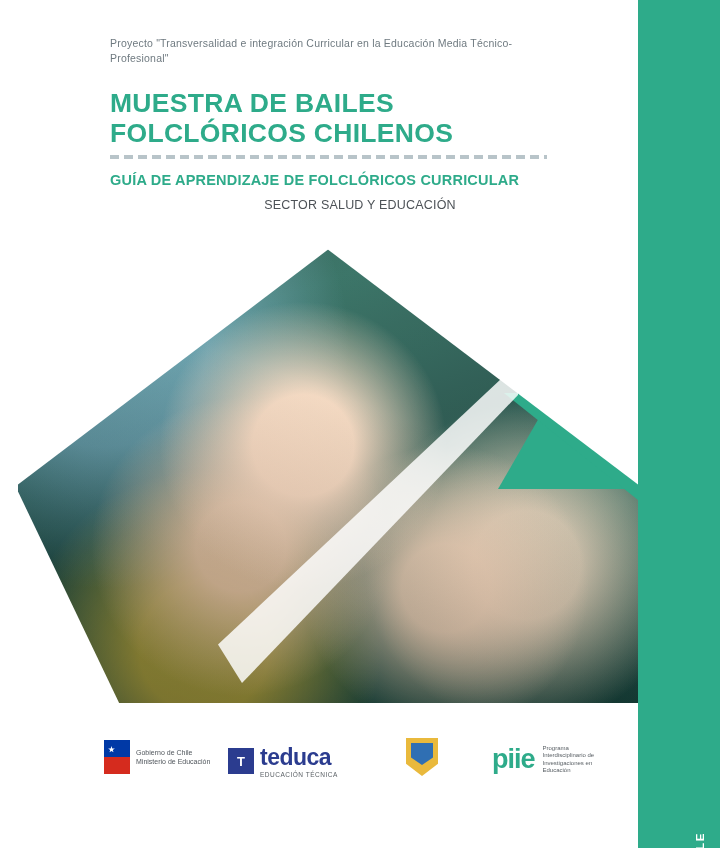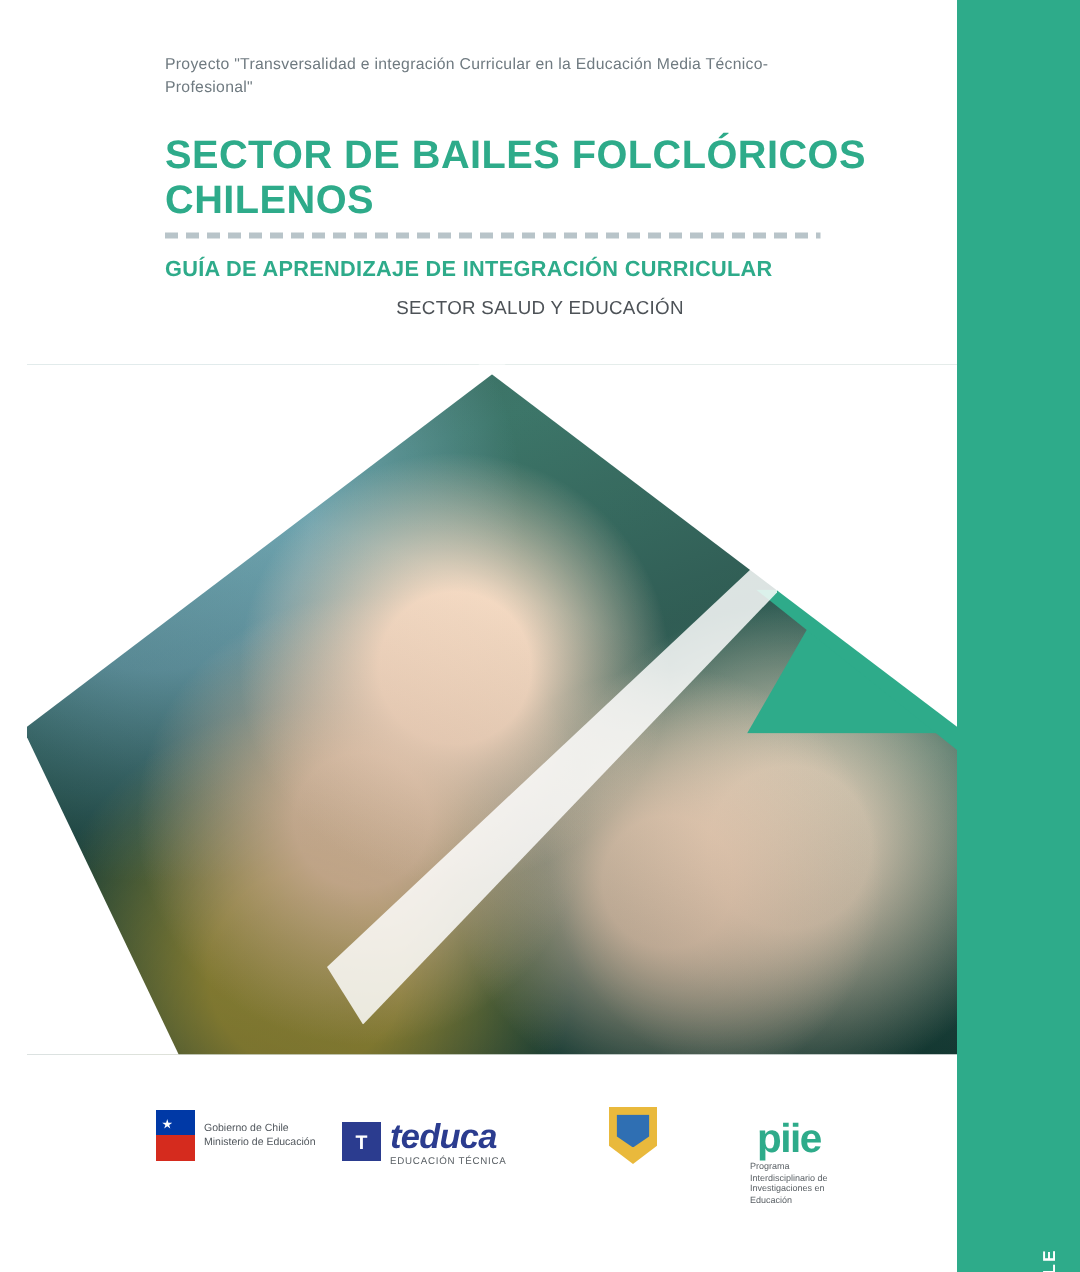--- a/index.html
+++ b/index.html
@@ -171,49 +171,49 @@
     clip-path:polygon(50% 0%,61% 35%,98% 35%,68% 57%,79% 91%,50% 70%,21% 91%,32% 57%,2% 35%,39% 35%);
   }
   .gob-txt{font-size:7px;line-height:9px;color:#50565c;}
   
   .logo-teduca{left:228px;top:18px;}
   .ted-mark{
     width:26px;height:26px;background:#2b3c8f;margin-right:6px;
     display:flex;align-items:center;justify-content:center;
     color:#fff;font-size:13px;font-weight:bold;
   }
-  .ted-word{color:#2b3c8f;font-size:23px;font-weight:bold;letter-spacing:-.5px;font-style:italic;}
+  .ted-word{color:#2b3c8f;font-size:23px;font-weight:bold;letter-spacing:-.5px;}
   .ted-sub{font-size:6.5px;color:#5b6166;letter-spacing:.5px;}
   
   .logo-crest{left:406px;top:12px;}
   .crest{
     width:32px;height:38px;
     background:#e9b93c;
     clip-path:polygon(0 0,100% 0,100% 68%,50% 100%,0 68%);
     position:relative;
   }
   .crest:after{
     content:"";position:absolute;left:5px;top:5px;right:5px;bottom:11px;
     background:#2f6fb3;
     clip-path:polygon(0 0,100% 0,100% 66%,50% 100%,0 66%);
   }
   
-  .logo-piie{left:492px;top:18px;flex-direction:column;}
+  .logo-piie{left:492px;top:18px;}
   .piie-word{color:#2eab8a;font-size:27px;font-weight:bold;letter-spacing:-1px;}
   .piie-sub{font-size:6px;line-height:7.5px;color:#5b6166;margin-left:8px;max-width:60px;}
 </style>
 </head>
 <body>
 
 <div class="page">
 
   <div class="project-line">Proyecto "Transversalidad e integración Curricular en la Educación Media Técnico-Profesional"</div>
-  <div class="title">SECTOR DE BAILES FOLCLÓRICOS CHILENOS</div>
+  <div class="title">MUESTRA DE BAILES FOLCLÓRICOS CHILENOS</div>
   <div class="rule"></div>
-  <div class="subtitle">GUÍA DE APRENDIZAJE DE INTEGRACIÓN CURRICULAR</div>
+  <div class="subtitle">GUÍA DE APRENDIZAJE DE FOLCLÓRICOS CURRICULAR</div>
   <div class="sector">SECTOR SALUD Y EDUCACIÓN</div>
 
   <div class="art">
     <div class="photo"></div>
     <div class="chev-green"></div>
     <div class="chev-green2"></div>
     <div class="chev-white-diag"></div>
     <div class="wedge wedge-tl"></div>
     <div class="wedge wedge-tr"></div>
     <div class="wedge wedge-bl"></div>

